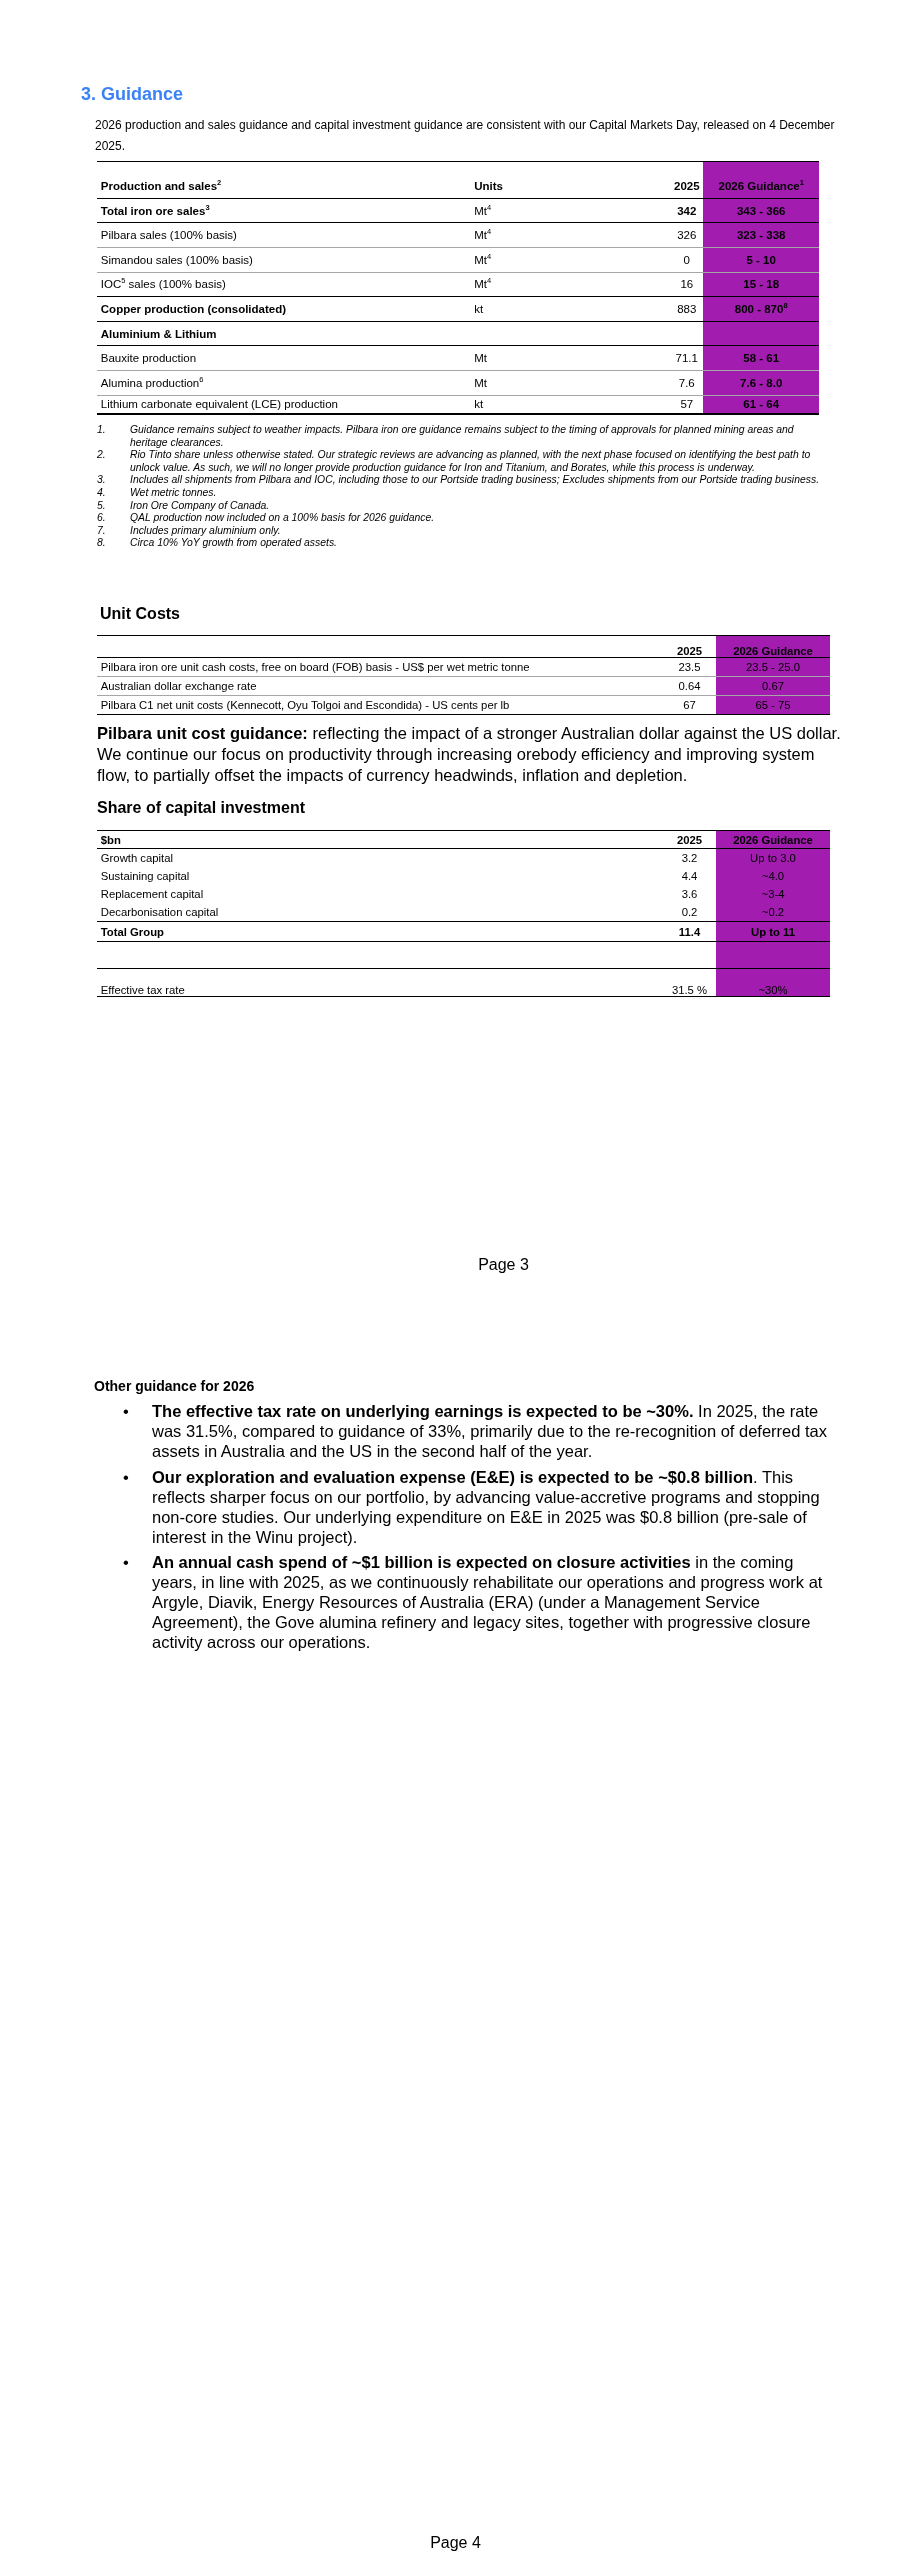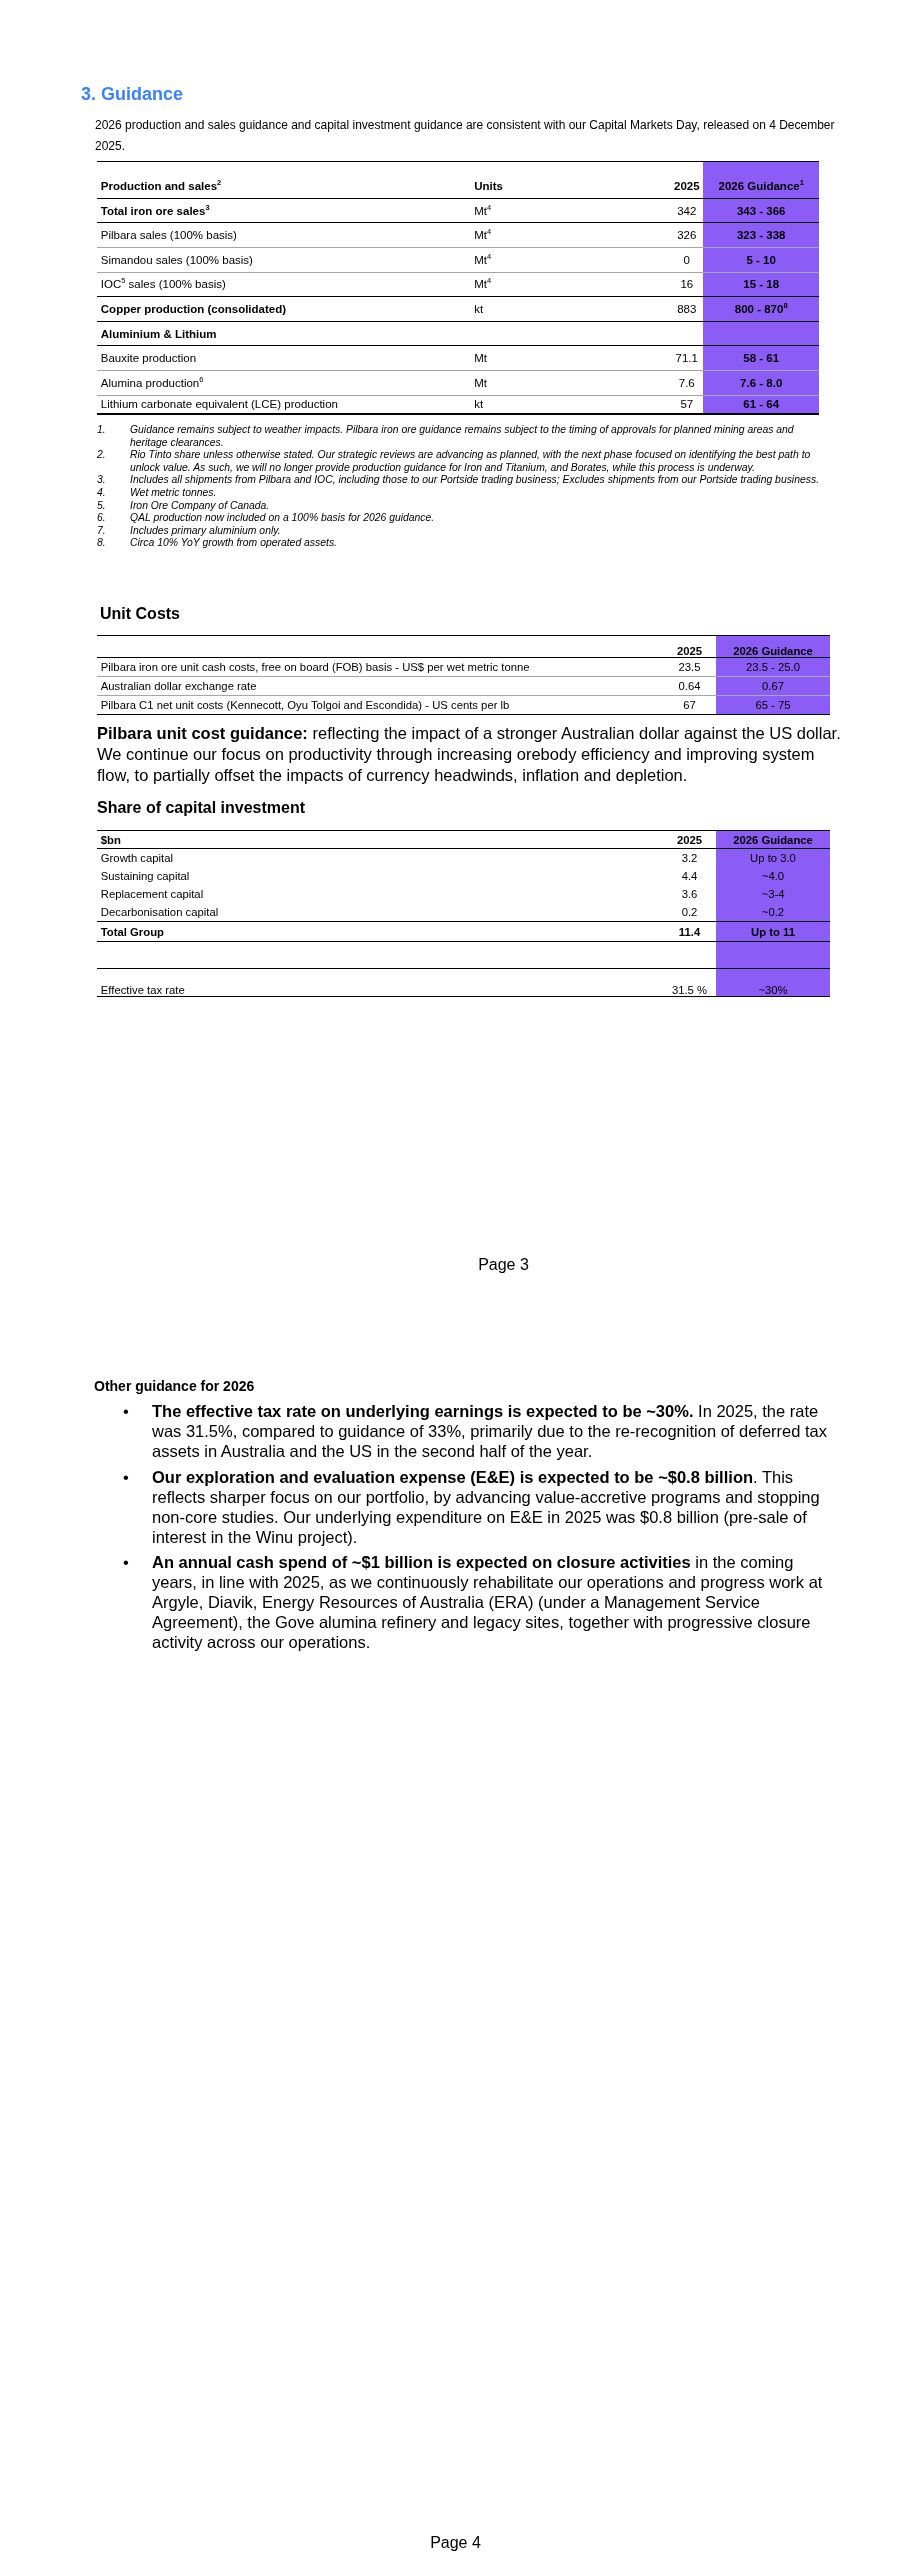--- a/index.html
+++ b/index.html
@@ -10,21 +10,21 @@
   .abs { position: absolute; }
 
   
   .section-title { left: 81px; top: 84px; font-size: 18px; font-weight: bold; color: #3b82f6; }
   .intro { left: 95px; top: 115px; width: 745px; font-size: 12px; line-height: 21px; }
 
   
   table { border-collapse: collapse; font-size: 11.5px; }
   td, th { padding: 0 3.8px; white-space: nowrap; }
   .num { text-align: center; }
-  .shade { background: #8b5cf6; margin-top: 28px; }
+  .shade { background: #a21caf; margin-top: 28px; }
   .b { font-weight: bold; }
   sup { font-size: 7.5px; vertical-align: super; line-height: 0; }
 
   
   #t1 { left: 97px; top: 161px; width: 722px; border-top: 1.9px solid #000; }
   #t1 td { height: 23.6px; }
   #t1 tr.gap td { height: 12.3px; }
   #t1 tr.hdr td { border-bottom: 1.9px solid #000; font-weight: bold; }
   #t1 tr.row td { border-bottom: 0.9px solid #a6a6a6; }
   #t1 tr.thick td { border-bottom: 1.9px solid #000; }
@@ -92,21 +92,21 @@
       </tr>
   <tr class="hdr">
     <td><span>Production and sales</span><sup>2</sup></td>
     <td>Units</td>
     <td class="num">2025</td>
     <td class="num shade"><span>2026 Guidance</span><sup>1</sup></td>
   </tr>
   <tr class="thick b">
     <td><span>Total iron ore sales</span><sup>3</sup></td>
     <td style="font-weight:normal"><span>Mt</span><sup>4</sup></td>
-    <td class="num" style="font-weight:normal">342</td>
+    <td class="num" style="font-weight:bold">342</td>
     <td class="num shade">343 - 366</td>
   </tr>
   <tr class="row">
     <td>Pilbara sales (100% basis)</td>
     <td><span>Mt</span><sup>4</sup></td>
     <td class="num">326</td>
     <td class="num shade b">323 - 338</td>
   </tr>
   <tr class="row">
     <td>Simandou sales (100% basis)</td>

